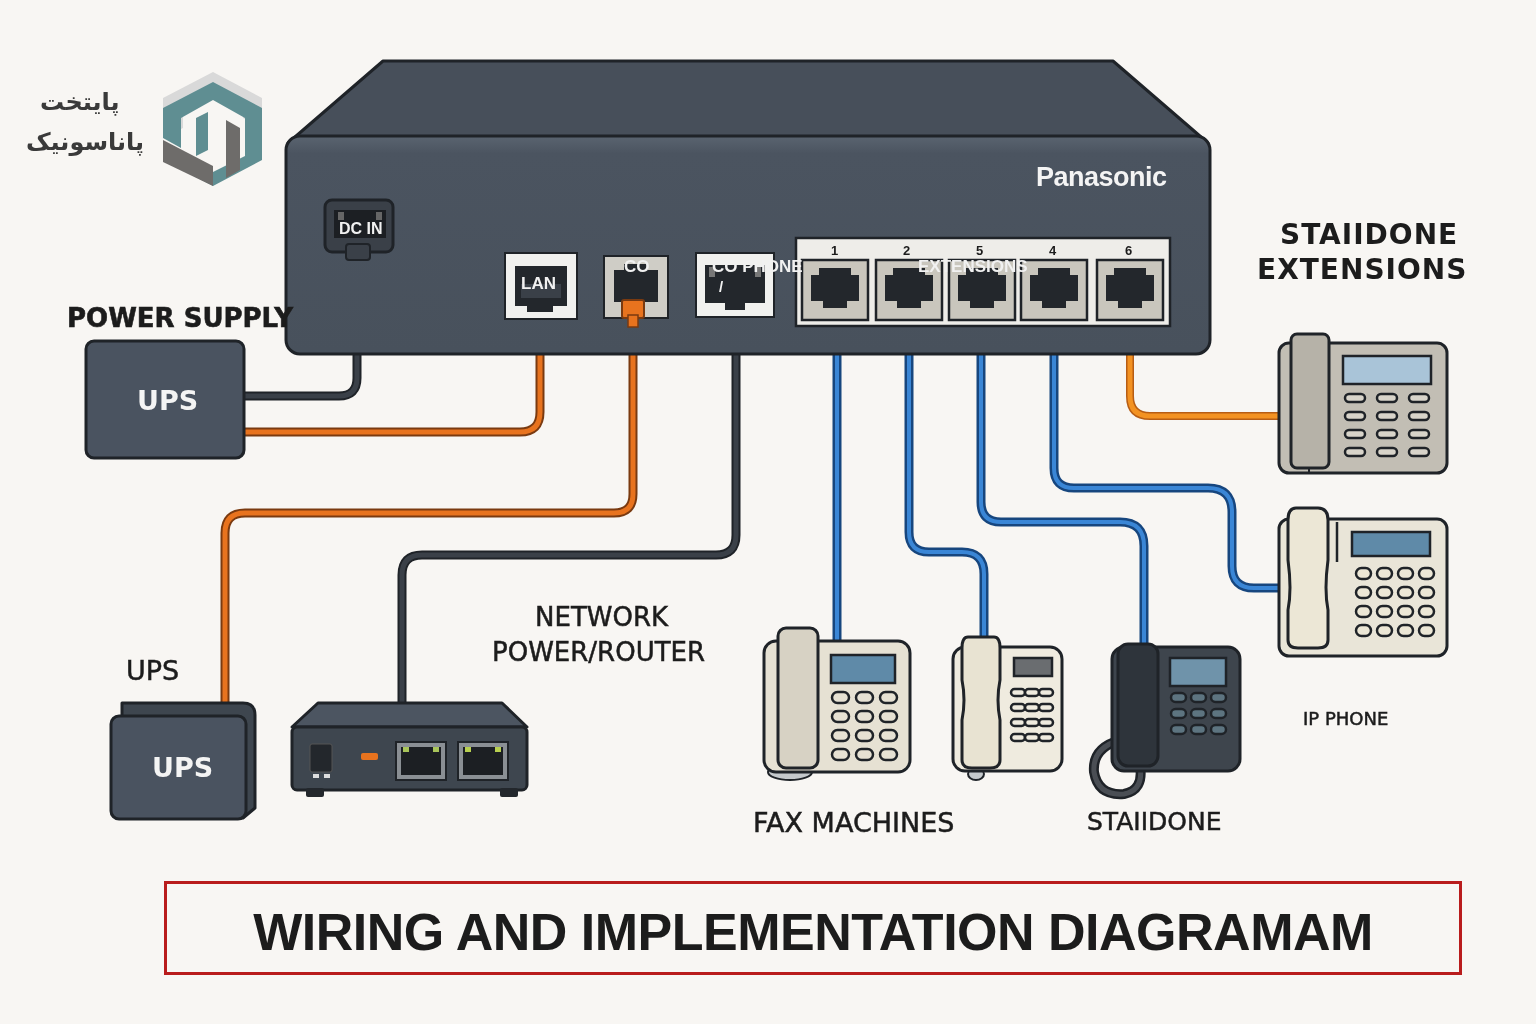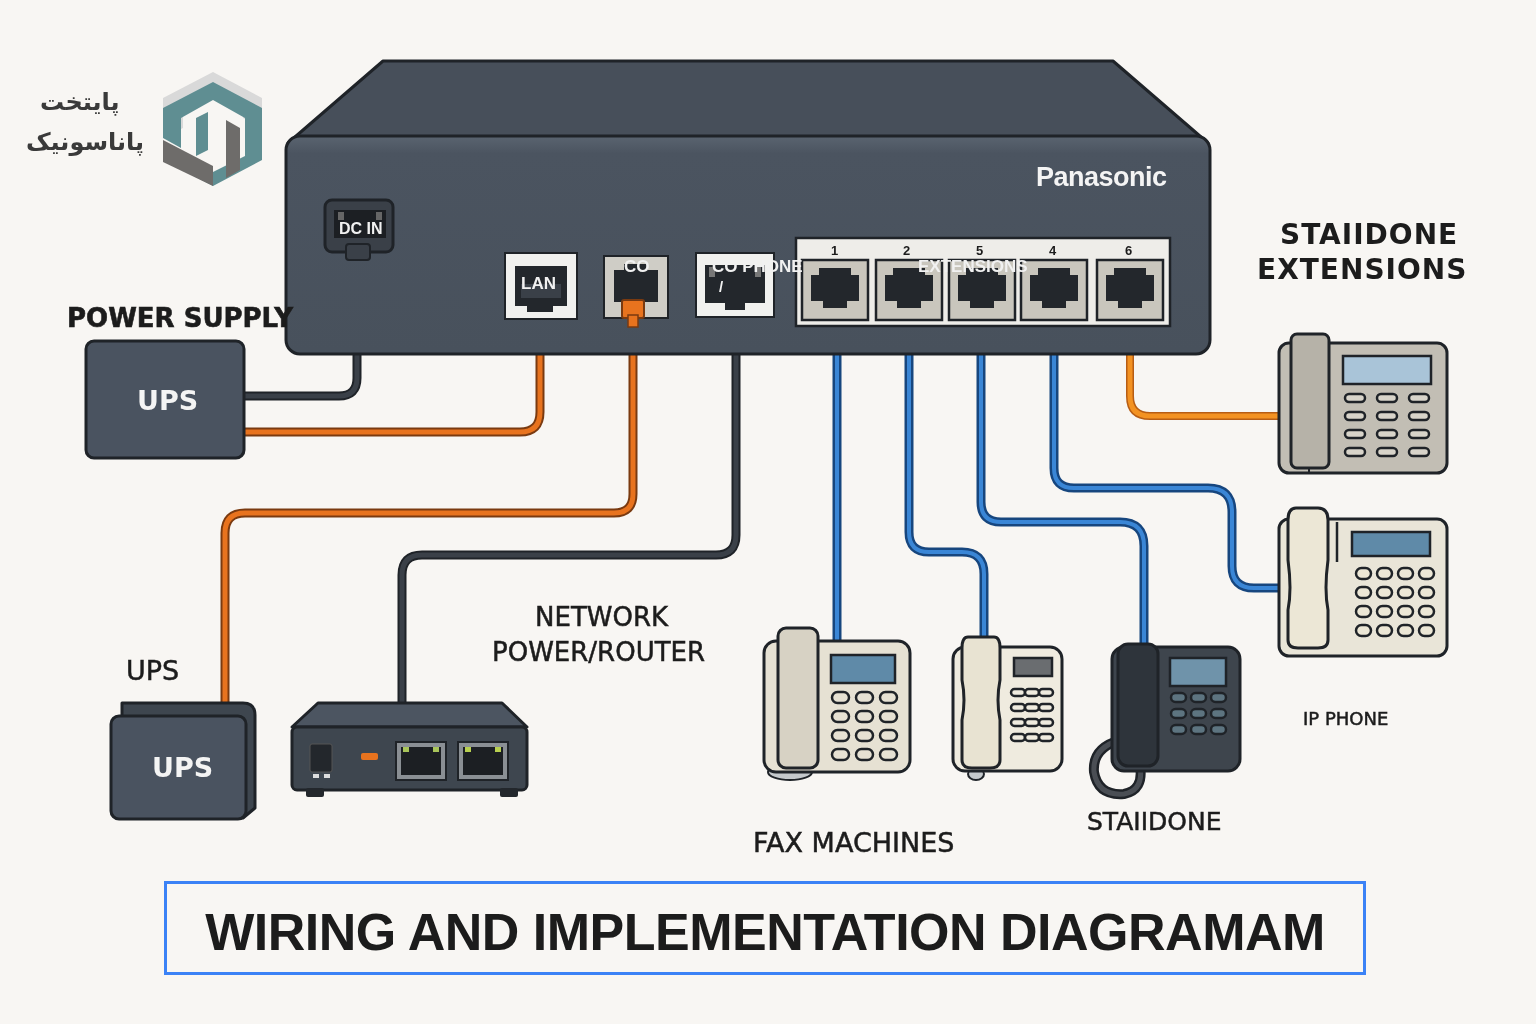--- a/index.html
+++ b/index.html
@@ -4,21 +4,21 @@
 <style>
   html, body { margin: 0; padding: 0; }
   body { width: 1536px; height: 1024px; background: #f8f6f3; overflow: hidden; position: relative; font-family: "DejaVu Sans", sans-serif; }
   svg#diagram { position: absolute; left: 0; top: 0; width: 1536px; height: 1024px; }
   .lbl { position: absolute; color: #1c1c1c; font-family: "DejaVu Sans", sans-serif; font-weight: bold; white-space: nowrap; }
   .panel-lbl { position: absolute; color: #f1f1f1; font-family: "Liberation Sans", sans-serif; font-weight: bold; font-size: 17px; white-space: nowrap; margin-top: 48px; }
   .port-num { position: absolute; color: #1c1c1c; font-family: "Liberation Sans", sans-serif; font-weight: bold; font-size: 13px; }
   .brand { position: absolute; left: 1036px; top: 162px; color: #f4f4f4; font-family: "Liberation Sans", sans-serif; font-weight: bold; font-size: 27px; letter-spacing: -0.5px; }
   .ups-text { position: absolute; color: #f4f4f4; font-family: "DejaVu Sans", sans-serif; font-weight: bold; font-size: 27px; }
   .logo-text { position: absolute; color: #3a3a3a; font-family: "DejaVu Sans", sans-serif; font-weight: bold; font-size: 24px; direction: rtl; white-space: nowrap; }
-  .title-box { position: absolute; left: 164px; top: 881px; width: 1202px; height: 94px; border: 3px solid #3b82f6; box-sizing: border-box; }
+  .title-box { position: absolute; left: 164px; top: 881px; width: 1298px; height: 94px; border: 3px solid #b91c1c; box-sizing: border-box; }
   .title-text { position: absolute; left: 0; right: 0; top: 18px; text-align: center; color: #1c1c1c; font-family: "Liberation Sans", sans-serif; font-weight: bold; font-size: 52px; letter-spacing: -0.5px; }
 </style>
 </head>
 <body>
 
 <svg id="diagram" viewBox="0 0 1536 1024">
   <defs>
     <linearGradient id="panelGrad" x1="0" y1="0" x2="0" y2="1">
       <stop offset="0" stop-color="#5a6470"></stop>
       <stop offset="0.08" stop-color="#4b5460"></stop>
@@ -317,18 +317,18 @@
 <div class="lbl" style="left:126px; top:655px; font-size:27px; font-weight:normal; -webkit-text-stroke:0.5px #1c1c1c;">UPS</div>
 <div class="ups-text" style="left:152px; top:752px;">UPS</div>
 
 <div class="lbl" style="left:535px; top:602px; font-size:26px; font-weight:normal; -webkit-text-stroke:0.5px #1c1c1c;">NETWORK</div>
 <div class="lbl" style="left:492px; top:637px; font-size:26px; font-weight:normal; -webkit-text-stroke:0.5px #1c1c1c;">POWER/ROUTER</div>
 
 <div class="lbl" style="left:1280px; top:218px; font-size:28px; letter-spacing:1px;">STAIIDONE</div>
 <div class="lbl" style="left:1257px; top:253px; font-size:28px; letter-spacing:1px;">EXTENSIONS</div>
 
 <div class="lbl" style="left:1303px; top:696px; font-size:18px; font-weight:normal;margin-top:12px; -webkit-text-stroke:0.5px #1c1c1c;">IP PHONE</div>
-<div class="lbl" style="left:753px; top:807px; font-size:27px; font-weight:normal;margin-top:20px; -webkit-text-stroke:0.5px #1c1c1c;">FAX MACHINES</div>
+<div class="lbl" style="left:753px; top:807px; font-size:27px; font-weight:normal; -webkit-text-stroke:0.5px #1c1c1c;">FAX MACHINES</div>
 <div class="lbl" style="left:1087px; top:807px; font-size:25px; font-weight:normal; -webkit-text-stroke:0.5px #1c1c1c;">STAIIDONE</div>
 
 <div class="title-box">
   <div class="title-text">WIRING AND IMPLEMENTATION DIAGRAMAM</div>
 </div>
 
 </body></html>

